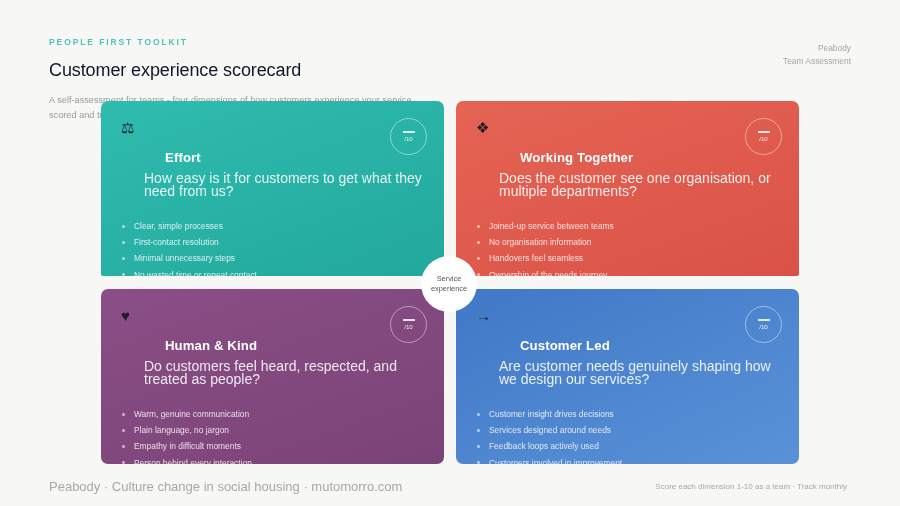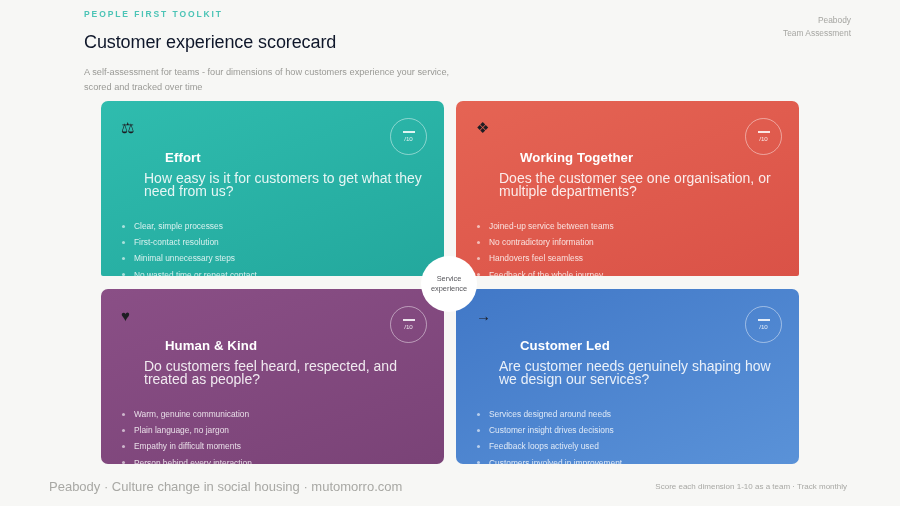--- a/index.html
+++ b/index.html
@@ -18,24 +18,23 @@
   .page {
     position: absolute;
     inset: 0;
     background: #f7f7f5;
   }
 
   
   .header {
     position: absolute;
     left: 49px;
-    top: 8px;
+    top: 36px;
     right: 49px;
     height: 72px;
-    margin-left: 35px;
   }
   .eyebrow {
     font-size: 8.5px;
     font-weight: bold;
     letter-spacing: 1.9px;
     color: #4cc4b6;
     text-transform: uppercase;
     line-height: 12px;
   }
   .page-title {
@@ -241,23 +240,23 @@
         <div class="score-max">/10</div>
       </div>
     </div>
 
     <div class="card pos-tr" style="background:#e05c4e; background-image:linear-gradient(160deg,#e56454 0%,#da5247 100%);">
       <div class="card-icon">❖</div>
       <div class="card-title">Working Together</div>
       <div class="card-question">Does the customer see one organisation, or multiple departments?</div>
       <ul class="card-points">
         <li>Joined-up service between teams</li>
-        <li>No contradictory information</li>
+        <li>No organisation information</li>
         <li>Handovers feel seamless</li>
-        <li>Feedback of the whole journey</li>
+        <li>Ownership of the needs journey</li>
       </ul>
       <div class="score-badge">
         <div class="score-blank"></div>
         <div class="score-max">/10</div>
       </div>
     </div>
 
     <div class="card pos-bl" style="background:#82487f; background-image:linear-gradient(160deg,#8a4f86 0%,#7a4377 100%);">
       <div class="card-icon">♥</div>
       <div class="card-title">Human &amp; Kind</div>
@@ -272,22 +271,22 @@
         <div class="score-blank"></div>
         <div class="score-max">/10</div>
       </div>
     </div>
 
     <div class="card pos-br" style="background:#4a82cf; background-image:linear-gradient(155deg,#4178c7 0%,#5a92d8 100%);">
       <div class="card-icon">→</div>
       <div class="card-title">Customer Led</div>
       <div class="card-question">Are customer needs genuinely shaping how we design our services?</div>
       <ul class="card-points">
+        <li>Customer insight drives decisions</li>
         <li>Services designed around needs</li>
-        <li>Customer insight drives decisions</li>
         <li>Feedback loops actively used</li>
         <li>Customers involved in improvement</li>
       </ul>
       <div class="score-badge">
         <div class="score-blank"></div>
         <div class="score-max">/10</div>
       </div>
     </div>
 
   </div>

